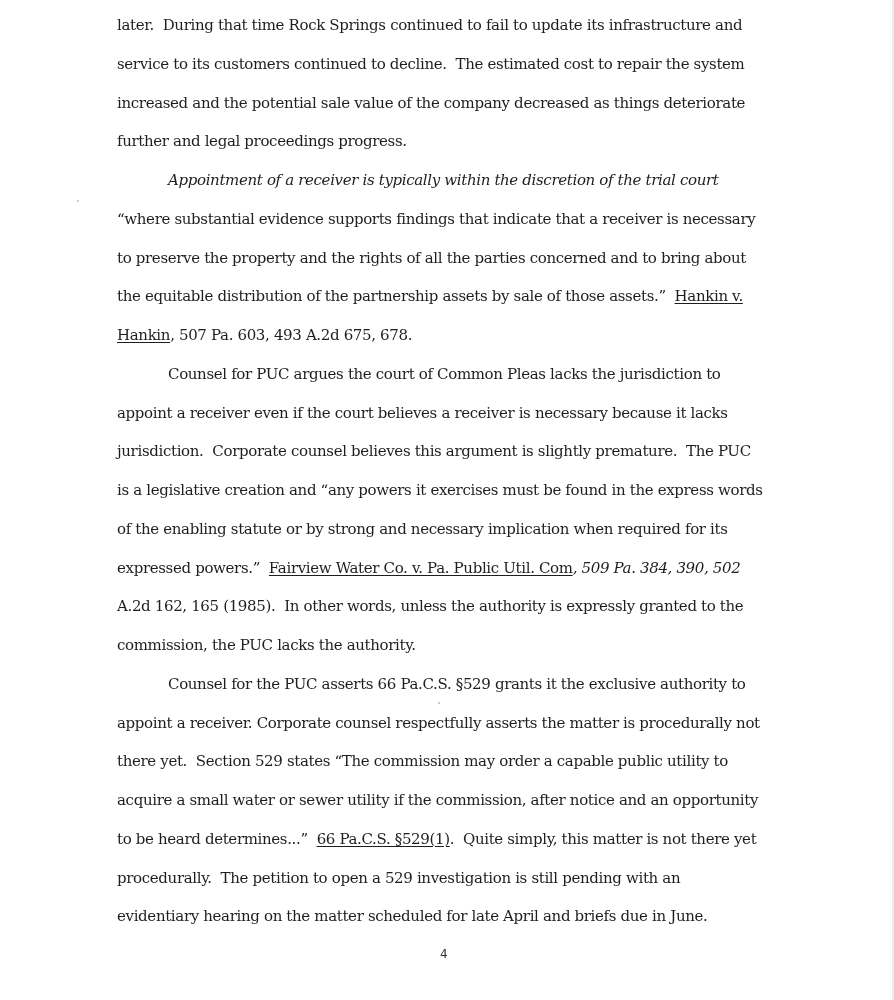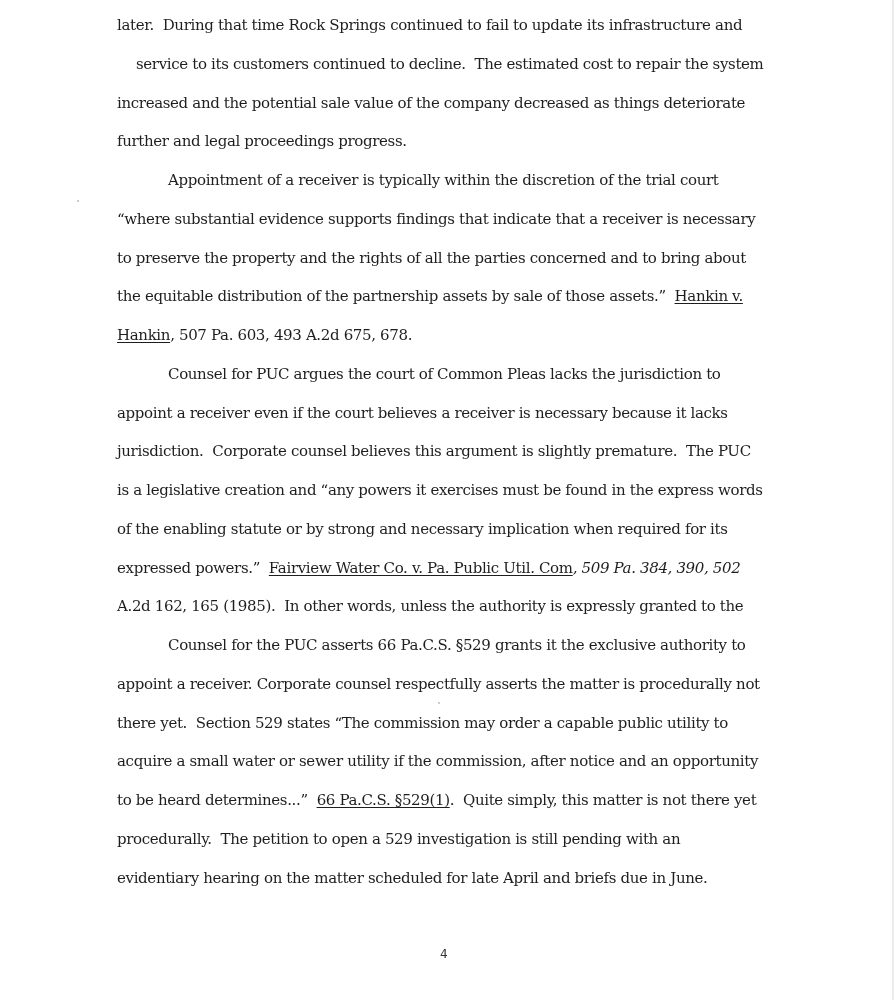--- a/index.html
+++ b/index.html
@@ -57,39 +57,40 @@
     border-radius: 1px;
   }
 </style>
 </head>
 <body>
 
 <div class="page">
   <div class="text-block" id="text-block">
       <div>
         <div class="line"><span style="white-space: pre;">later.  During that time Rock Springs continued to fail to update its infrastructure and</span></div>
-        <div class="line"><span style="white-space: pre; margin-left: 19px;">service to its customers continued to decline.  The estimated cost to repair the system</span></div>
+        <div class="line"><span style="white-space: pre;">service to its customers continued to decline.  The estimated cost to repair the system</span></div>
         <div class="line"><span style="white-space: pre; margin-top: 21px;">increased and the potential sale value of the company decreased as things deteriorate</span></div>
         <div class="line"><span style="white-space: pre; margin-top: 6px;">further and legal proceedings progress.</span></div>
       </div>
       <div>
-        <div class="line indent"><span style="white-space: pre;">Appointment of a receiver is typically within the discretion of the trial court</span></div>
+        <div class="line indent"><span style="white-space: pre; font-style: italic;">Appointment of a receiver is typically within the discretion of the trial court</span></div>
         <div class="line"><span style="white-space: pre;">“where substantial evidence supports findings that indicate that a receiver is necessary</span></div>
         <div class="line"><span style="white-space: pre;">to preserve the property and the rights of all the parties concerned and to bring about</span></div>
         <div class="line"><span style="white-space: pre;">the equitable distribution of the partnership assets by sale of those assets.”  </span><span class="u" style="white-space: pre;">Hankin v.</span></div>
         <div class="line"><span class="u" style="white-space: pre;">Hankin</span><span style="white-space: pre; margin-top: 43px;">, 507 Pa. 603, 493 A.2d 675, 678.</span></div>
       </div>
       <div>
         <div class="line indent"><span style="white-space: pre;">Counsel for PUC argues the court of Common Pleas lacks the jurisdiction to</span></div>
         <div class="line"><span style="white-space: pre;">appoint a receiver even if the court believes a receiver is necessary because it lacks</span></div>
         <div class="line"><span style="white-space: pre;">jurisdiction.  Corporate counsel believes this argument is slightly premature.  The PUC</span></div>
         <div class="line"><span style="white-space: pre;">is a legislative creation and “any powers it exercises must be found in the express words</span></div>
         <div class="line"><span style="white-space: pre;">of the enabling statute or by strong and necessary implication when required for its</span></div>
         <div class="line"><span style="white-space: pre;">expressed powers.”  </span><span class="u" style="white-space: pre;">Fairview Water Co. v. Pa. Public Util. Com</span><span style="white-space: pre; font-style: italic;">, 509 Pa. 384, 390, 502</span></div>
         <div class="line"><span style="white-space: pre; margin-top: 12px;">A.2d 162, 165 (1985).  In other words, unless the authority is expressly granted to the</span></div>
+        <div class="line"><span style="white-space: pre;">commission, the PUC lacks the authority.</span></div>
       </div>
       <div>
         <div class="line indent"><span style="white-space: pre;">Counsel for the PUC asserts 66 Pa.C.S. §529 grants it the exclusive authority to</span></div>
         <div class="line"><span style="white-space: pre;">appoint a receiver. Corporate counsel respectfully asserts the matter is procedurally not</span></div>
         <div class="line"><span style="white-space: pre;">there yet.  Section 529 states “The commission may order a capable public utility to</span></div>
         <div class="line"><span style="white-space: pre; margin-top: 32px;">acquire a small water or sewer utility if the commission, after notice and an opportunity</span></div>
         <div class="line"><span style="white-space: pre;">to be heard determines...”  </span><span class="u" style="white-space: pre; text-align: right;">66 Pa.C.S. §529(1)</span><span style="white-space: pre;">.  Quite simply, this matter is not there yet</span></div>
         <div class="line"><span style="white-space: pre;">procedurally.  The petition to open a 529 investigation is still pending with an</span></div>
         <div class="line"><span style="white-space: pre;">evidentiary hearing on the matter scheduled for late April and briefs due in June.</span></div>
       </div>

